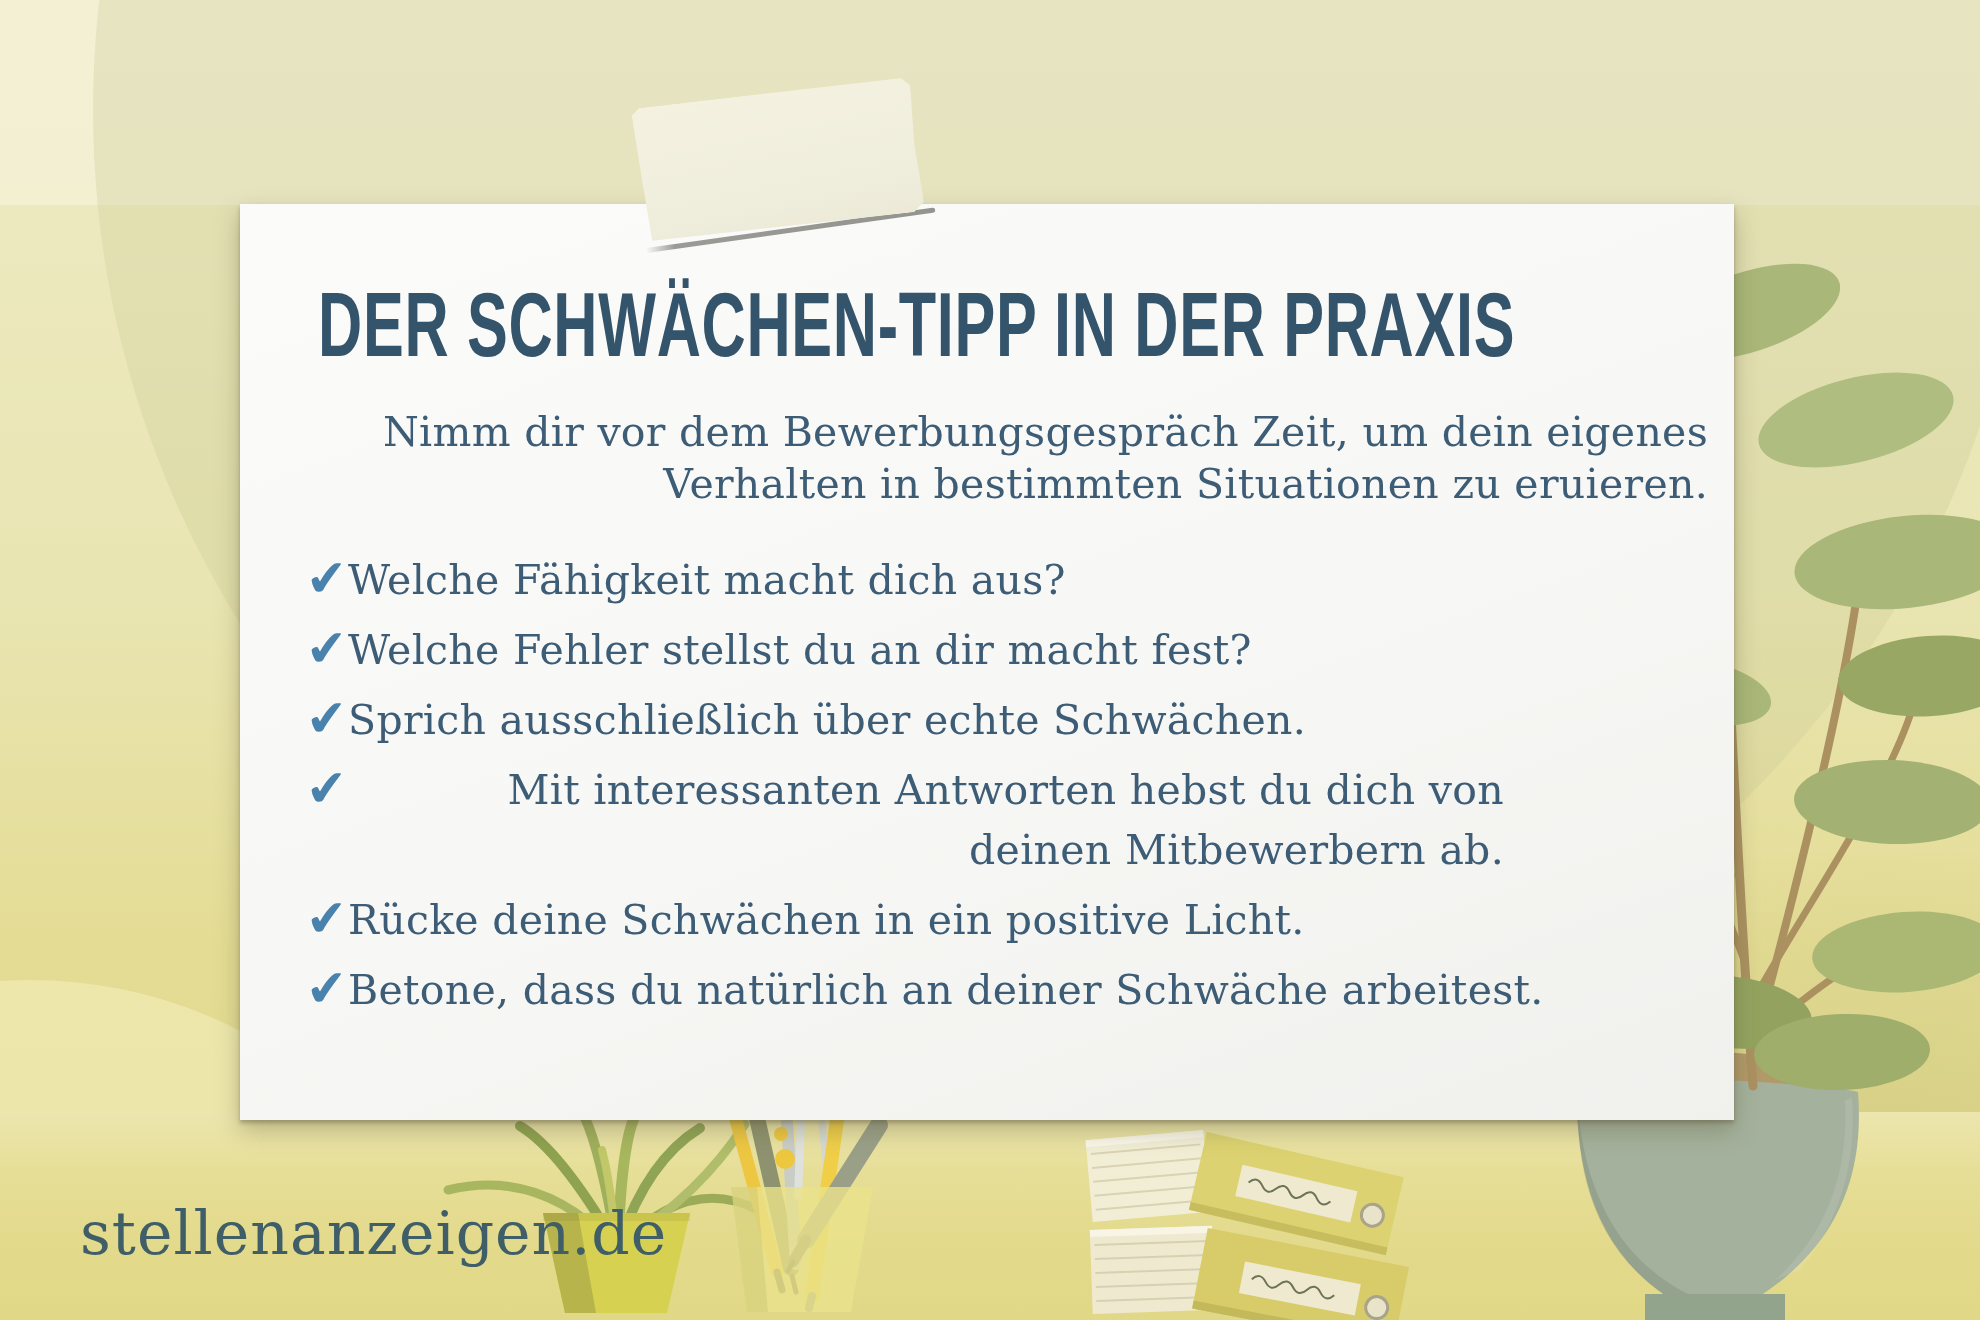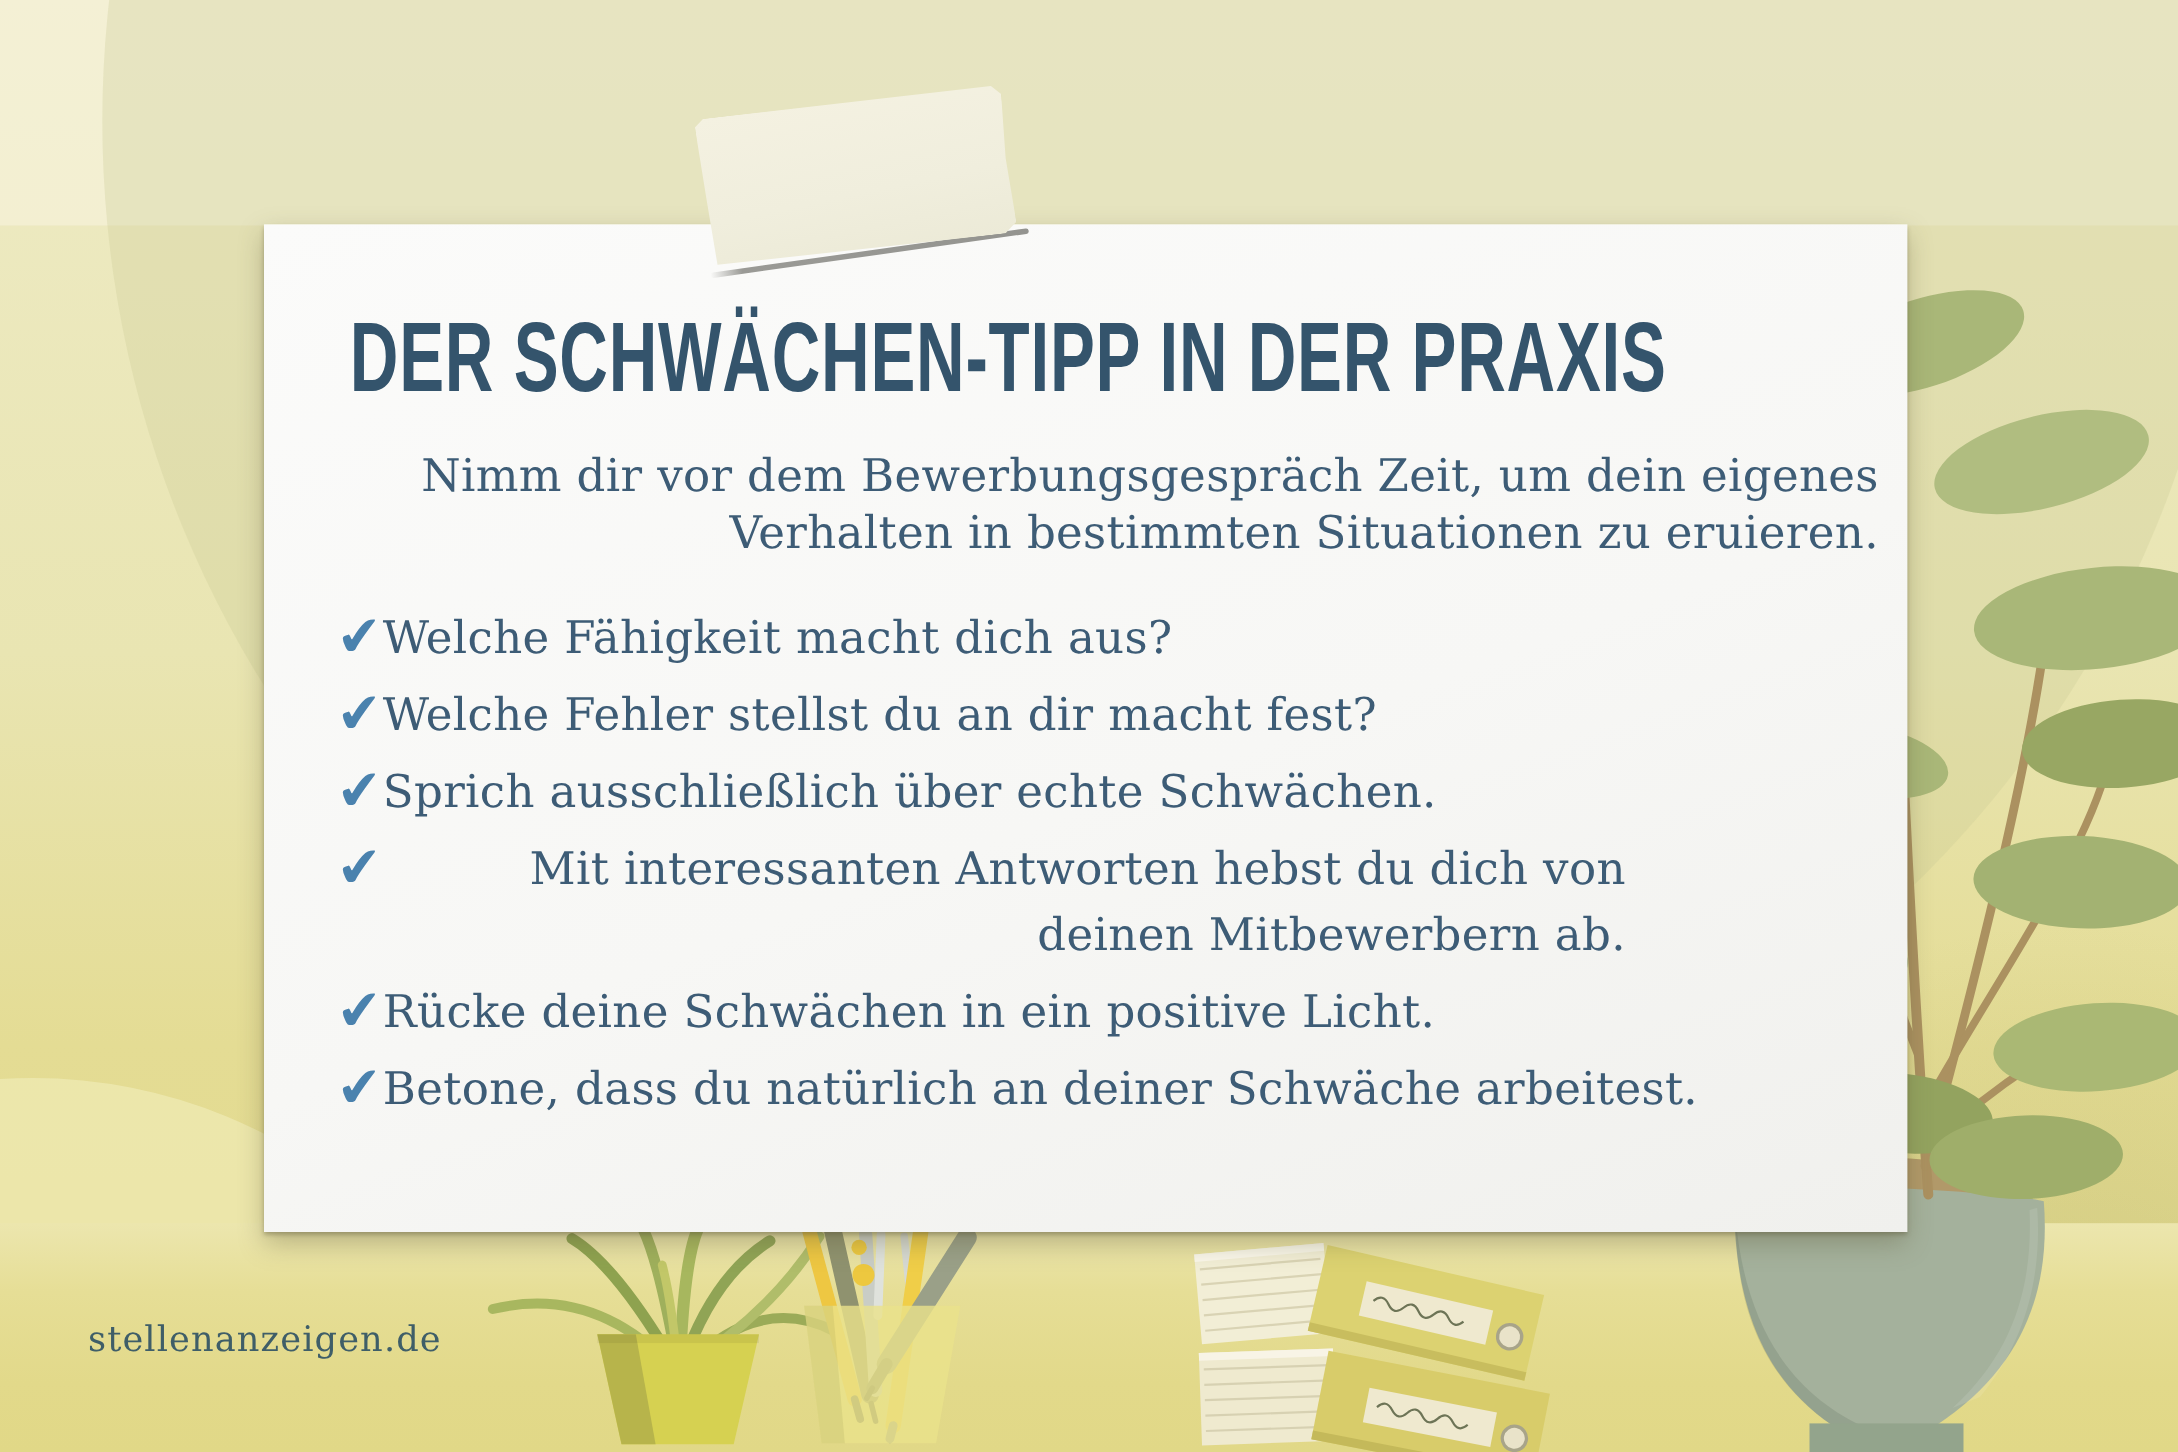--- a/index.html
+++ b/index.html
@@ -30,32 +30,32 @@
          font-weight:bold;font-size:90px;line-height:90px;letter-spacing:1px;white-space:nowrap;
          transform:scaleX(.68);transform-origin:left top;color:var(--heading,#34546c);}
   .intro{margin:36px 0 0 0;width:1390px;font-size:41px;line-height:52px;
          letter-spacing:.3px;color:var(--body_text,#3d5c76);}
   .check-list{list-style:none;margin:40px 0 0 -22px;padding:0;}
   .check-list li{display:flex;align-items:flex-start;margin-bottom:10px;
                  font-size:41px;line-height:60px;letter-spacing:.3px;color:var(--body_text,#3d5c76);}
   .chk{flex:none;width:52px;font-family:"DejaVu Sans",sans-serif;font-size:50px;line-height:58px;
        color:var(--accent_blue,#4a82ae);transform:rotate(-4deg);}
   .item-text{max-width:1330px;}
-  .check-list li:nth-child(4) .item-text{max-width:1130px;}
+  .check-list li:nth-child(4) .item-text{max-width:1130px;margin-left:26px;}
 
   
   .tape-shadow{left:646px;top:248px;width:292px;height:5px;z-index:6;transform:rotate(-8deg);
                transform-origin:left center;border-radius:3px;
                background:linear-gradient(90deg,rgba(130,130,125,0),rgba(130,130,125,.8) 10%,rgba(130,130,125,.85));}
   .tape{left:638px;top:92px;width:280px;height:136px;z-index:7;transform:rotate(-6.8deg);
         background:linear-gradient(175deg,#f4f1e1 0%,#f0eedd 60%,#ecead7 100%);
         box-shadow:0 1px 3px rgba(120,120,100,.25);
         clip-path:polygon(0 5%,3% 0,97% 1%,100% 7%,99% 50%,100% 93%,96% 100%,2% 98%,1% 55%);}
 
-  .brand{left:80px;top:1198px;z-index:3;font-size:32px;letter-spacing:1px;
+  .brand{left:80px;top:1198px;z-index:3;font-size:60px;letter-spacing:1px;
          color:var(--brand_text,#3f5e68);}
 </style>
 </head>
 <body>
 
 <div class="canvas">
 
   <div class="abs wall-band"></div>
   <div class="abs big-circle"></div>
   <div class="abs light-corner"></div>

